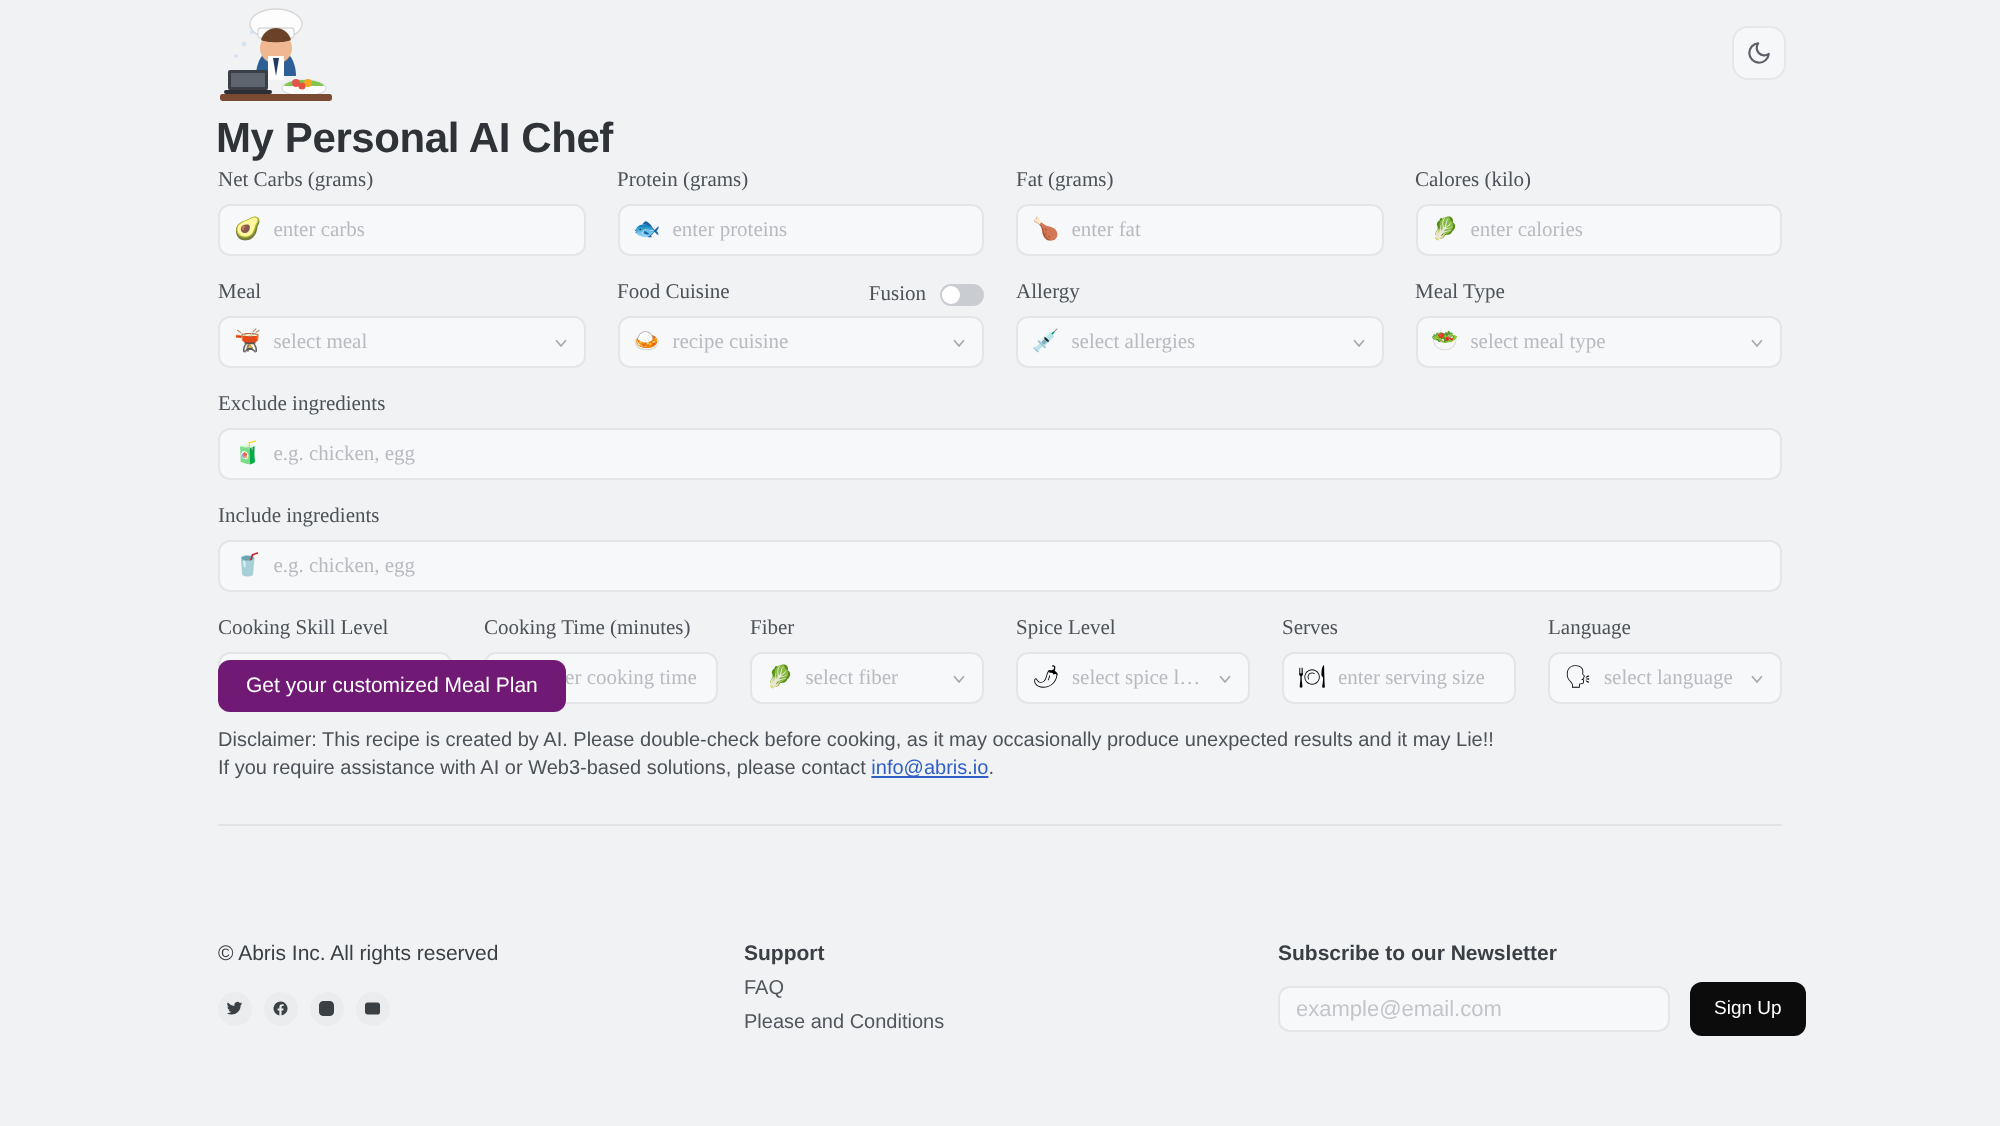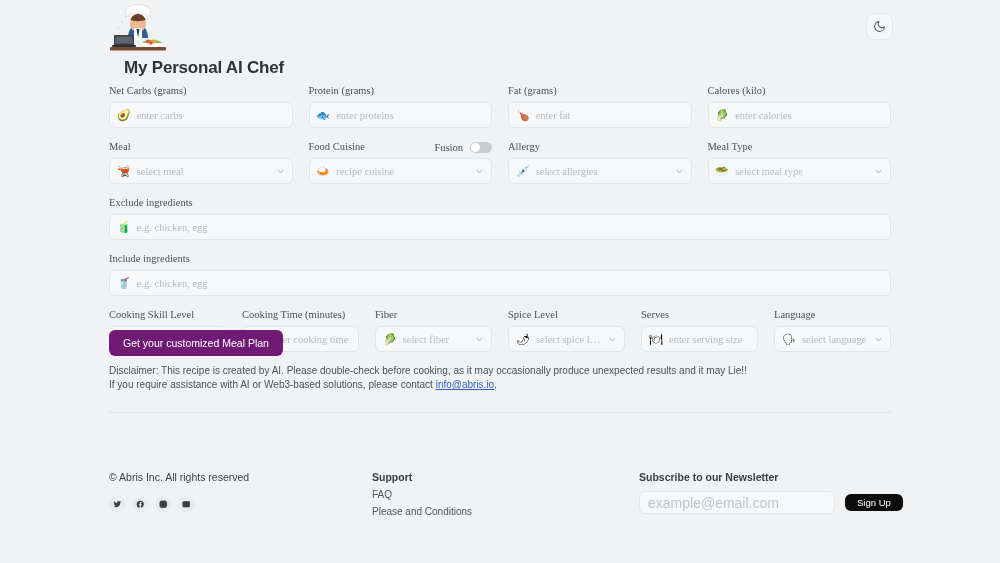--- a/index.html
+++ b/index.html
@@ -21,23 +21,22 @@
   }
   .theme-toggle svg { width: 13px; height: 13px; }
 
   .logo {
     position: absolute; left: 108px; top: 2px;
     width: 60px; height: 52px;
   }
 
   .app-title {
     position: absolute; left: 108px; top: 58px;
-    font-size: 17px; font-weight: bold; color: #2f3337;
+    font-size: 21px; font-weight: bold; color: #2f3337;
     letter-spacing: -0.2px;
-    margin-left: 16px;
   }
 
   
   .form { position: absolute; left: 0; top: 84px; width: 1000px; font-family: Liberation Serif, serif; }
   .row { display: flex; width: 782px; margin-left: 109px; gap: 16px; }
   .col { flex: 1 1 0; min-width: 0; }
 
   .label {
     font-size: 10.5px; color: #4c5257; margin-bottom: 4px;
     display: block; line-height: 14px;
@@ -107,27 +106,27 @@
     width: 17px; height: 17px; border-radius: 50%;
     background: #ebecee; display: flex; align-items: center;
     justify-content: center; cursor: pointer;
   }
   .soc svg { width: 8.5px; height: 8.5px; fill: #3b4045; }
 
   .news { display: flex; align-items: center; gap: 10px; margin-top: 8px; }
   .news-input {
     width: 196px; height: 23px; border-radius: 6px;
     background: #f7f8f9; border: 1px solid #e4e5e8;
-    font-size: 14px; color: #b7bbc0; padding: 0 8px;
+    font-size: 11px; color: #b7bbc0; padding: 0 8px;
     font-family: inherit; outline: none;
   }
   .news-input::placeholder { color: #c2c5c9; }
   .signup {
     background: #0c0c0d; color: #fff; border: none;
-    border-radius: 6px; height: 17px; padding: 0 12px;
+    border-radius: 6px; height: 27px; padding: 0 12px;
     font-size: 9.5px; font-family: inherit; cursor: pointer;
   }
 </style>
 </head>
 <body>
 
 <div class="page">
 
   <div class="theme-toggle">
     <svg viewBox="0 0 24 24" fill="none" stroke="#5b6167" stroke-width="2" stroke-linecap="round" stroke-linejoin="round">

